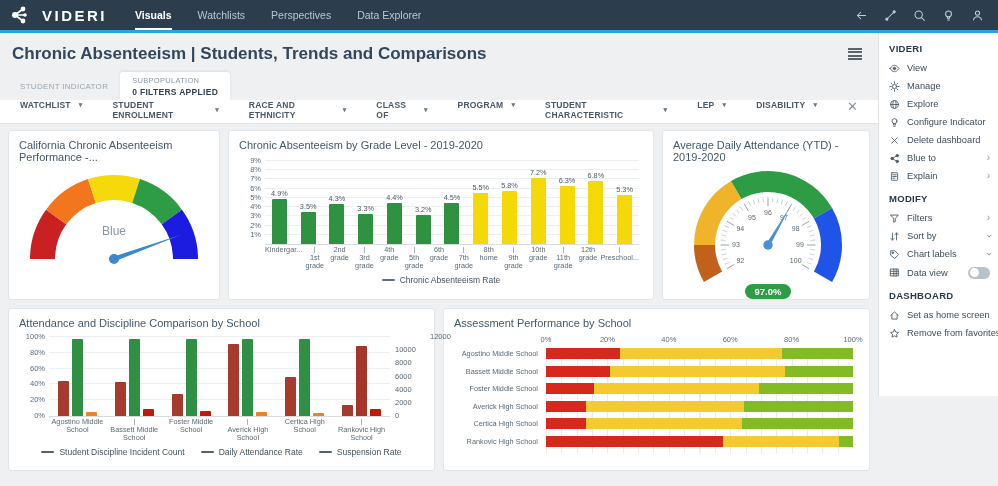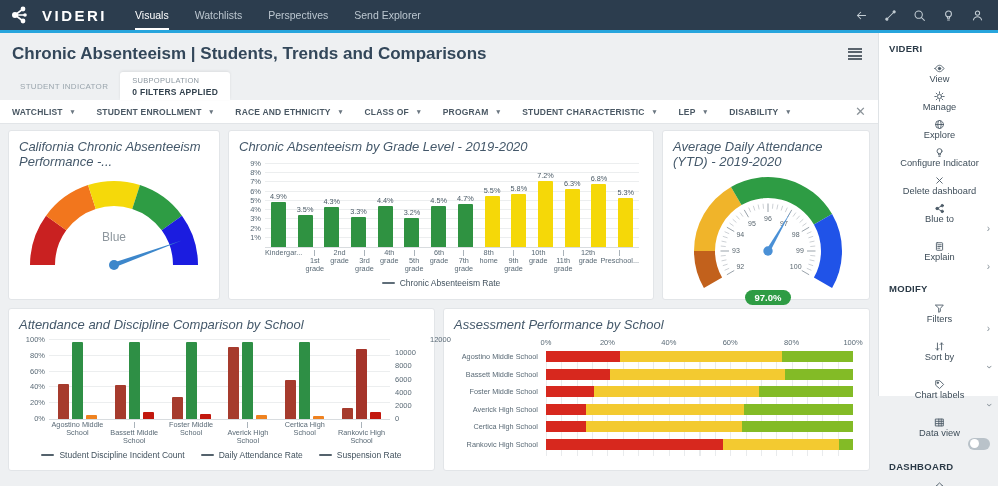--- a/index.html
+++ b/index.html
@@ -8,21 +8,21 @@
 
   
   .navbar { height: 30px; background: #2c3d4e; display: flex; align-items: center;
     padding: 0 14px 0 10px; color: #fff; }
   .accent-line { height: 3px; background: #27a5dd; }
   .logo { width: 20px; height: 20px; display: inline-block; }
   .brand { font-size: 15px; font-weight: bold; letter-spacing: 2.5px; margin-left: 12px; color: #fff; }
   .nav-links { display: flex; gap: 26px; margin-left: 28px; height: 30px; align-items: center; }
   .nav-links a { font-size: 10.5px; color: #bcc7d0; cursor: pointer; height: 30px;
     display: flex; align-items: center; border-bottom: 2px solid transparent; padding-top: 2px; }
-  .nav-links a.active { color: #fff; border-bottom-color: #fff; font-weight: normal; }
+  .nav-links a.active { color: #fff; border-bottom-color: #fff; font-weight: bold; }
   .nav-icons { margin-left: auto; display: flex; gap: 16px; align-items: center; color: #c3cdd4; }
   .nav-icons .icon { width: 13px; height: 13px; cursor: pointer; }
   .icon svg { width: 100%; height: 100%; display: block; }
 
   
   .main { display: flex; height: 363px; }
   .content { flex: 1; min-width: 0; }
   .panel { width: 120px; background: #fff; border-left: 1px solid #dfe3e6; padding: 8px 8px 8px 10px; }
 
   
@@ -30,33 +30,33 @@
   .title-row h1 { font-size: 17px; color: #33475a; font-weight: bold; }
   .menu-icon { margin-left: auto; cursor: pointer; padding: 2px; }
   .menu-icon i { display: block; width: 14px; height: 2px; background: #5a646d; margin: 1.5px 0; }
   .tabs-row { display: flex; margin: 6px 0 0 8px; align-items: flex-end; }
   .tab { cursor: pointer; }
   .tab.inactive { font-size: 8px; color: #9aa5ad; padding: 9px 12px; letter-spacing: .3px; }
   .tab.active { background: #fff; border-radius: 3px 3px 0 0; padding: 4px 12px 3px;
     box-shadow: 0 -1px 3px rgba(0,0,0,.08); }
   .tab.active .t1 { font-size: 7.5px; color: #8d98a1; letter-spacing: .3px; }
   .tab.active .t2 { font-size: 8.5px; color: #33424e; font-weight: bold; margin-top: 2px; letter-spacing: .3px; }
-  .filter-bar { background: #fff; height: 24px; display: flex; align-items: center;
-    padding: 0 12px; gap: 22px; border-bottom: 1px solid #e2e5e8; }
+  .filter-bar { background: #fff; height: 24px; display: flex; align-items: flex-start;
+    padding: 0 20px; gap: 30px; border-bottom: 1px solid #e2e5e8; }
   .filter { display: flex; align-items: center; gap: 8px; font-size: 8.5px; color: #4a5864;
     font-weight: bold; letter-spacing: .2px; cursor: pointer; }
   .filter .caret { color: #6a7680; font-size: 7px; }
   .filter-close { margin-left: auto; color: #8a9298; font-size: 13px; cursor: pointer; line-height: 1; }
 
   
   .cards { padding: 6px 8px; }
   .crow { display: flex; gap: 8px; }
   .crow + .crow { margin-top: 8px; }
   .card { background: #fff; border: 1px solid #e2e5e8; border-radius: 3px; padding: 8px 10px; }
-  .card-title { font-size: 13px; color: #44586a; margin-bottom: 2px; font-style: italic; }
+  .card-title { font-size: 11px; color: #44586a; margin-bottom: 2px; }
   .card.g1 { width: 212px; height: 170px; }
   .card.g2 { flex: 1; height: 170px; min-width: 0; }
   .card.g3 { width: 208px; height: 170px; }
   .card.b1, .card.b2 { flex: 1; height: 163px; min-width: 0; }
 
   
   .gstats { display: flex; border-top: 1px solid #ececec; margin-top: -6px; }
   .gs { flex: 1; text-align: center; padding: 4px 2px 2px; }
   .gs + .gs { border-left: 1px solid #ececec; }
   .gl { font-size: 7px; color: #6c7a86; }
@@ -94,21 +94,21 @@
   .hxticks { position: relative; height: 13px; font-size: 7.5px; color: #5a6a76; }
   .hxticks span { position: absolute; transform: translateX(-50%); }
   .htracks { background-image: repeating-linear-gradient(to right, #e9ebed 0, #e9ebed 1px, transparent 1px, transparent 5%); }
   .hrow { height: 17.5px; }
   .htrack { height: 11px; display: flex; }
   .hseg { height: 100%; }
 
   
   .sec-title { font-size: 9.5px; font-weight: bold; color: #2b3a47; margin: 8px 0 5px; letter-spacing: .3px; }
   .sec-title:first-child { margin-top: 2px; }
-  .side-item { display: flex; align-items: center; padding: 3.5px 0; cursor: pointer; color: #4c5b67; flex-direction: column; }
+  .side-item { display: flex; align-items: center; gap: 7px; padding: 3.5px 0; cursor: pointer; color: #4c5b67; }
   .side-item .icon { width: 11px; height: 11px; flex: none; }
   .side-item .sl { font-size: 9.3px; color: #3e4d59; white-space: nowrap; }
   .chev { margin-left: auto; color: #8b959d; font-size: 10px; line-height: 1; }
   .chev.down { transform: rotate(90deg); }
   .toggle { margin-left: auto; width: 22px; height: 12px; border-radius: 6px; background: #b9c2c9;
     position: relative; cursor: pointer; flex: none; }
   .toggle .knob { position: absolute; left: 1.5px; top: 1.5px; width: 9px; height: 9px;
     border-radius: 50%; background: #fff; }
 </style>
 </head>
@@ -126,21 +126,21 @@
           <circle cx="15" cy="10" r="1.8"></circle>
           <circle cx="13" cy="16" r="2.4"></circle>
         </g>
       </svg>
     </span>
   <span class="brand">VIDERI</span>
   <div class="nav-links">
     <a class="active">Visuals</a>
     <a>Watchlists</a>
     <a>Perspectives</a>
-    <a>Send Explorer</a>
+    <a>Data Explorer</a>
   </div>
   <div class="nav-icons">
     <span class="icon">
         <svg viewBox="0 0 16 16" fill="none" stroke="currentColor" stroke-width="1.3" stroke-linecap="round" stroke-linejoin="round">
           <path d="M13 8H3M7 4L3 8l4 4"></path>
         </svg>
       </span>
     <span class="icon">
         <svg viewBox="0 0 16 16" fill="none" stroke="currentColor" stroke-width="1.3" stroke-linecap="round" stroke-linejoin="round">
           <path d="M4 12l8-8"></path>
@@ -285,24 +285,20 @@
                     <div class="vlabel">4.4%</div>
                     <div class="vbar" style="height: 48.8889%; background: rgb(47, 146, 65);"></div>
                   </div>
                   <div class="vslot">
                     <div class="vlabel">3.2%</div>
                     <div class="vbar" style="height: 35.5556%; background: rgb(47, 146, 65);"></div>
                   </div>
                   <div class="vslot">
                     <div class="vlabel">4.5%</div>
                     <div class="vbar" style="height: 50%; background: rgb(47, 146, 65);"></div>
-                  </div>
-                  <div class="vslot">
-                    <div class="vlabel">4.7%</div>
-                    <div class="vbar" style="height: 52.2222%; background: rgb(47, 146, 65);"></div>
                   </div>
                   <div class="vslot">
                     <div class="vlabel">5.5%</div>
                     <div class="vbar" style="height: 61.1111%; background: rgb(245, 216, 8);"></div>
                   </div>
                   <div class="vslot">
                     <div class="vlabel">5.8%</div>
                     <div class="vbar" style="height: 64.4444%; background: rgb(245, 216, 8);"></div>
                   </div>
                   <div class="vslot">

